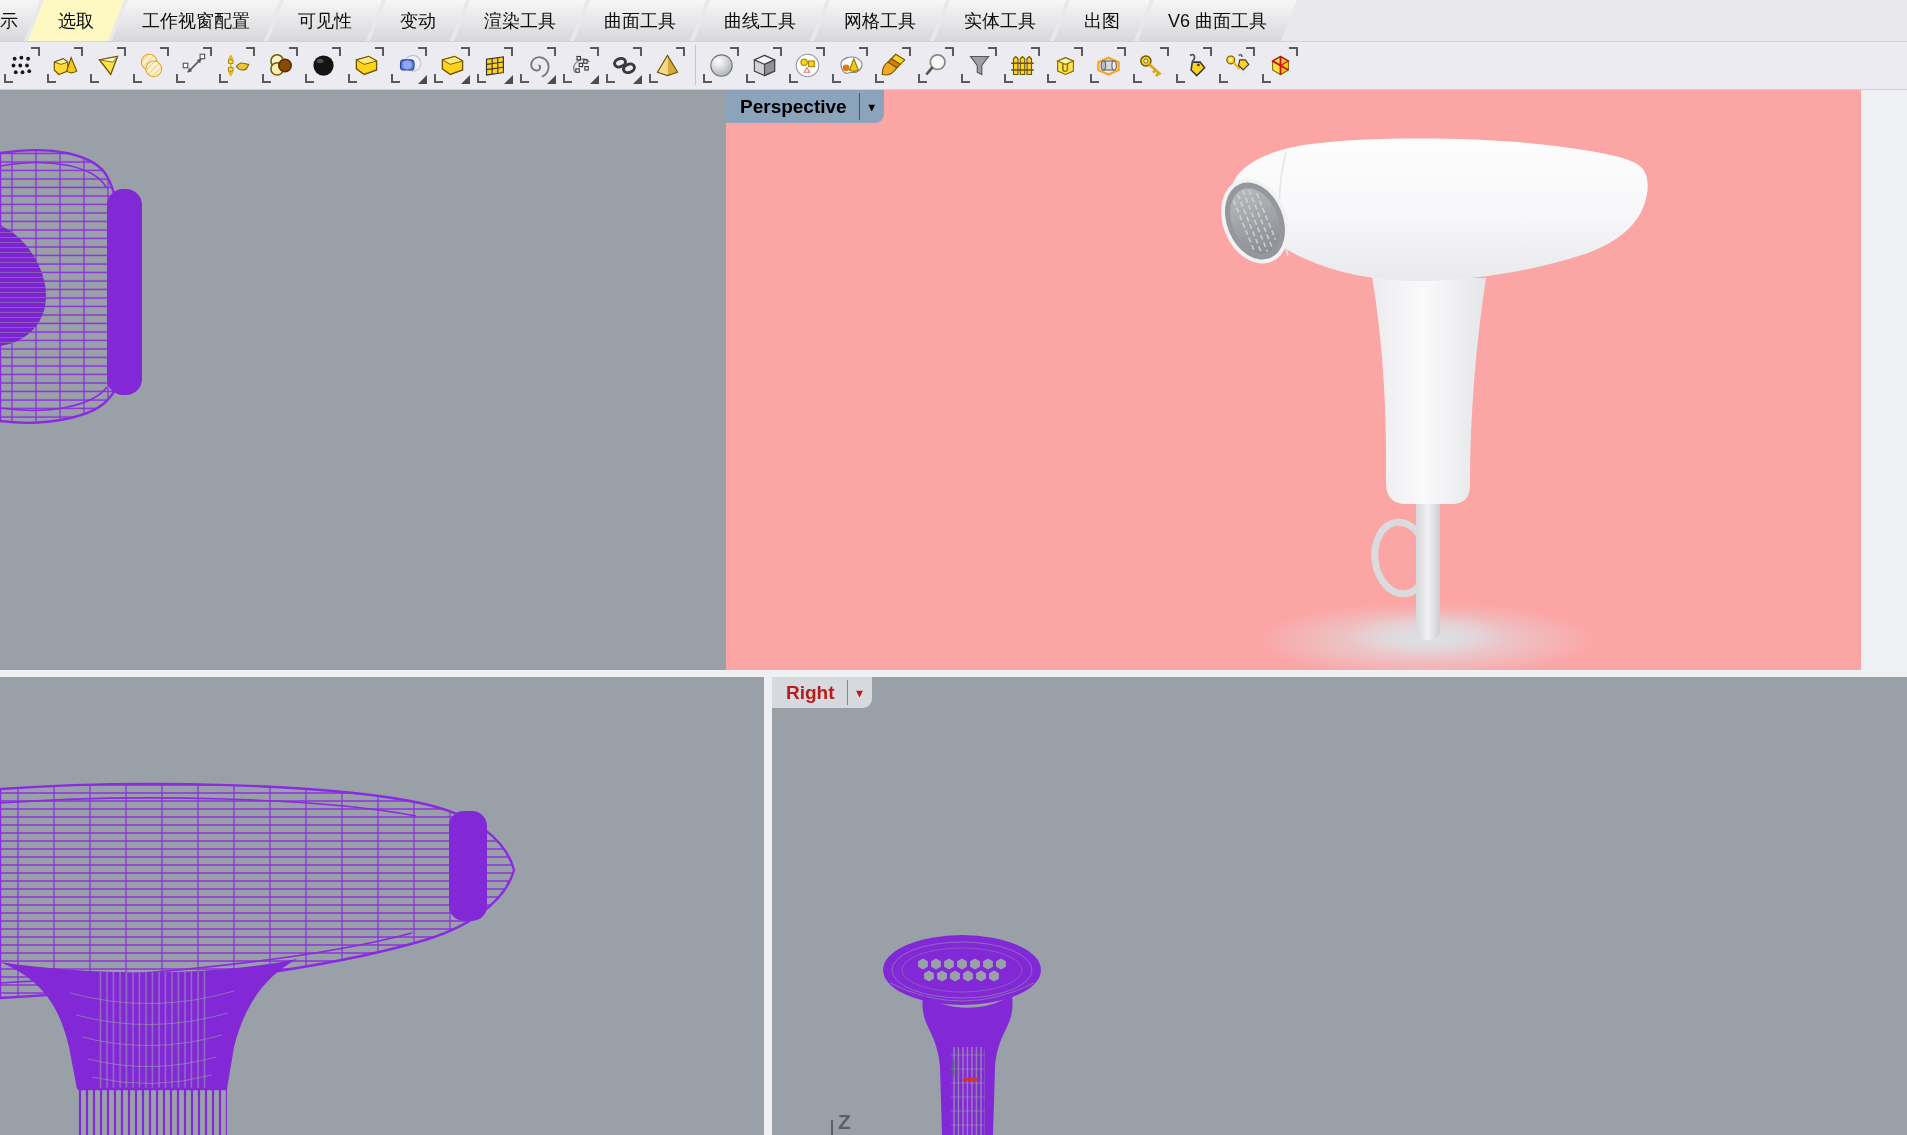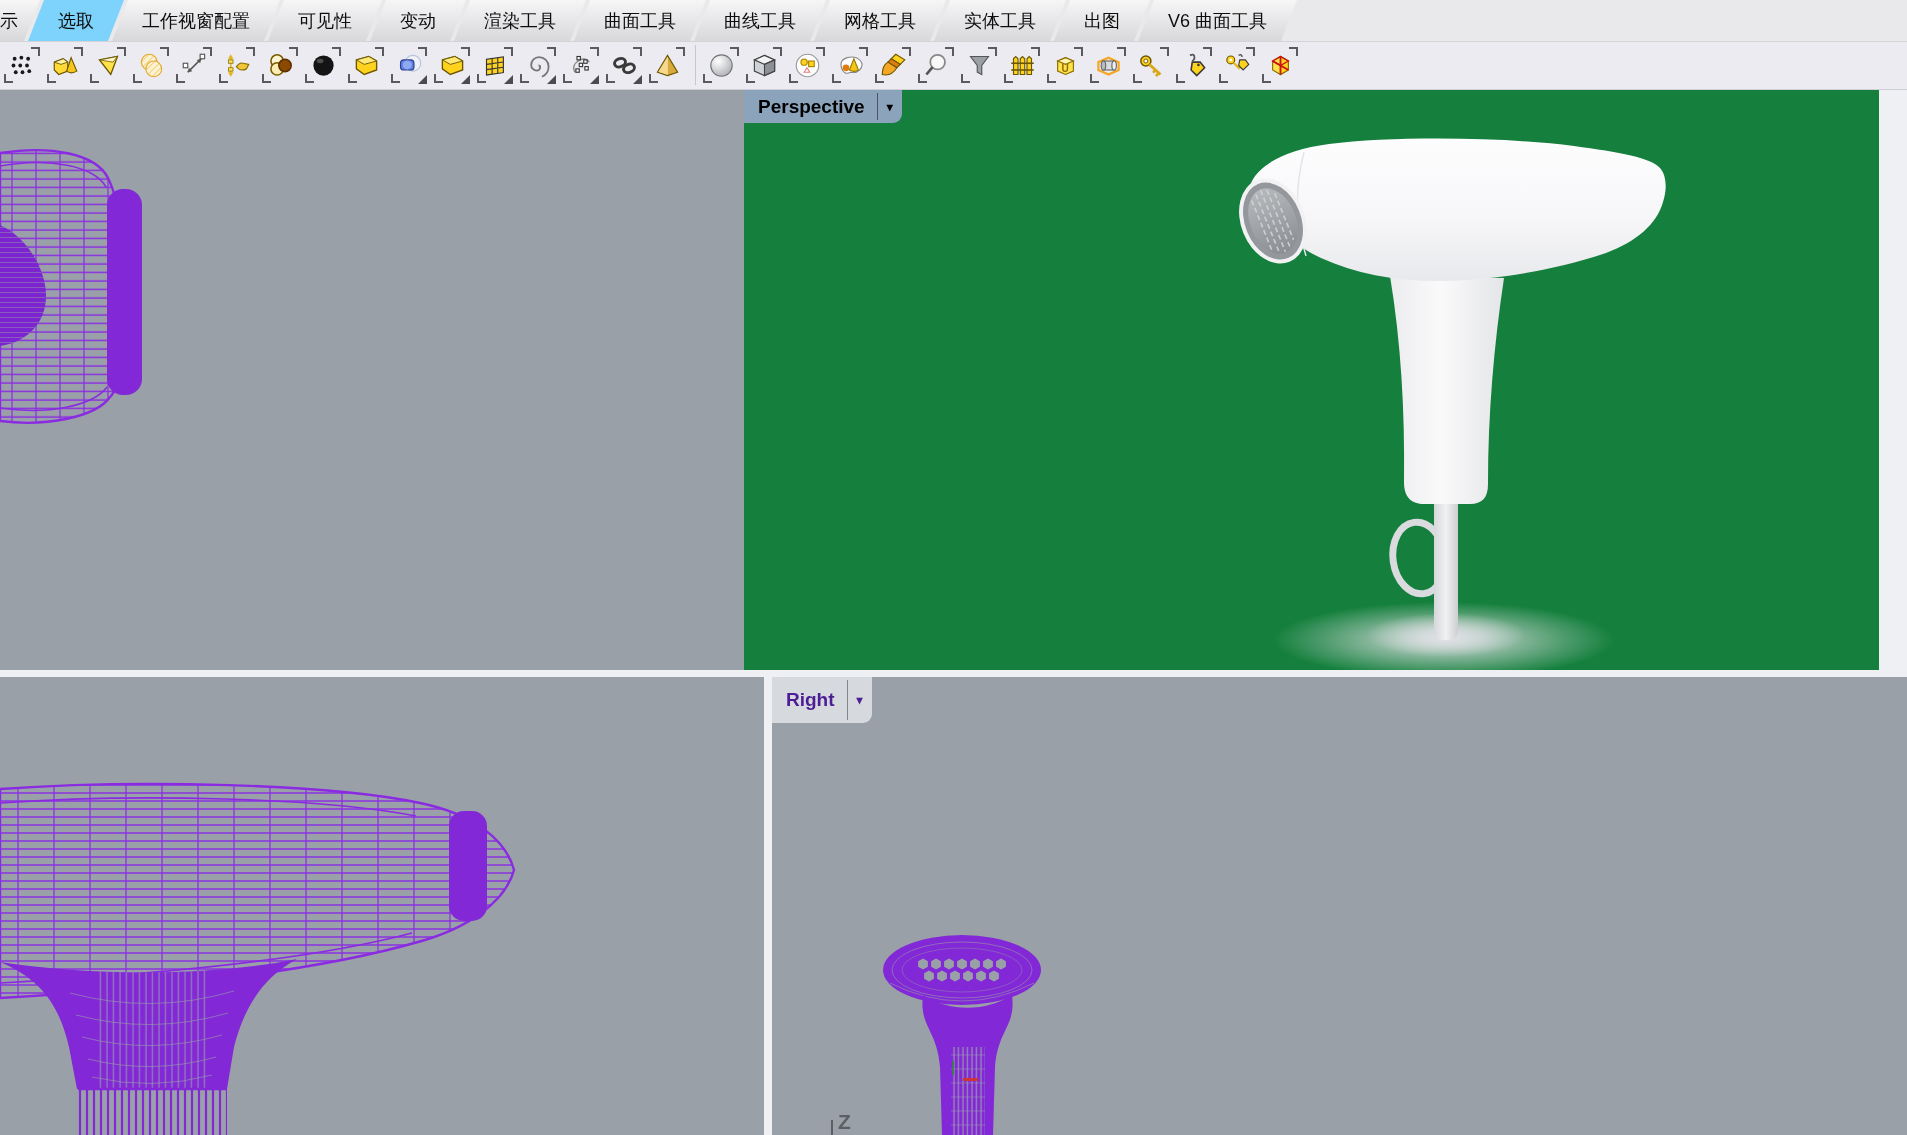--- a/index.html
+++ b/index.html
@@ -1,43 +1,43 @@
 <!DOCTYPE html>
 <html><head>
 <meta charset="utf-8">
 <style>
   html,body{margin:0;padding:0}
   body{width:1907px;height:1135px;background:#eef0f4;font-family:"Liberation Sans",sans-serif;overflow:hidden;position:relative}
 
   
   .tabbar{position:absolute;top:0;left:0;width:1907px;height:41px;background:#e9e9ec;border-bottom:1px solid #d4d4d8;display:flex;align-items:stretch;z-index:5}
   .tab{position:relative;margin-right:-12px;padding:0 30px;display:flex;align-items:center;font-size:18px;color:#0d0d0d;background:linear-gradient(#f6f6f7,#d8d8db);clip-path:polygon(16px 0,100% 0,calc(100% - 16px) 100%,0 100%);white-space:nowrap;cursor:default}
-  .tab.active{background:#7dd3fc;z-index:4}
+  .tab.active{background:#fef9c3;z-index:4}
   .tab.partial{margin-left:-34px;padding:0 22px 0 34px}
 
   
   .toolbar{position:absolute;top:41px;left:0;width:1907px;height:49px;background:#ebebf1;border-bottom:1px solid #cfcfd5;display:flex;align-items:center;padding-left:2px;box-sizing:border-box;z-index:4}
   .tool{position:relative;width:40px;height:42px;margin-right:3px;display:flex;align-items:center;justify-content:center;flex:none}
   .tool svg{width:27px;height:27px;display:block}
   .tool::before{content:"";position:absolute;top:3px;right:2px;width:7px;height:7px;border-top:2px solid #5a5a5e;border-right:2px solid #5a5a5e}
   .tool::after{content:"";position:absolute;bottom:3px;left:2px;width:7px;height:7px;border-bottom:2px solid #5a5a5e;border-left:2px solid #5a5a5e}
   .fly{position:absolute;bottom:2px;right:2px;width:0;height:0;border-left:9px solid transparent;border-bottom:9px solid #4c4c50}
   .tsep{width:1px;height:40px;background:#c6c6cc;margin:0 5px;flex:none}
 
   
   .vp{position:absolute;overflow:hidden}
   #vp-tl{left:0;top:90px;width:764px;height:580px;background:#9aa0a8}
-  #vp-persp{left:744px;top:90px;width:1135px;height:580px;background:#15803d}
+  #vp-persp{left:726px;top:90px;width:1135px;height:580px;background:#fca5a5}
   #vp-bl{left:0;top:677px;width:764px;height:458px;background:#9aa0a8}
   #vp-right{left:772px;top:677px;width:1135px;height:458px;background:#9aa0a8}
   .vp svg{position:absolute;left:0;top:0}
 
   .vplabel{position:absolute;top:0;left:0;display:flex;align-items:center;padding-left:14px;border-radius:0 0 9px 0;font-weight:bold;z-index:3;cursor:default}
   .vplabel.active{height:33px;background:#8ca3bc;color:#000;font-size:19px}
-  .vplabel.inactive{height:46px;background:#d6d9dd;color:#4c1d95;font-size:19px}
+  .vplabel.inactive{height:31px;background:#d6d9dd;color:#b91c1c;font-size:19px}
   .vplabel .lsep{width:1px;align-self:stretch;margin:3px 9px 3px 12px;background:rgba(20,20,30,.55)}
   .vplabel.inactive .lsep{background:#83888e}
   .vplabel .arr{font-size:12px;padding-right:9px;line-height:1}
 
   .zlabel{position:absolute;left:66px;top:433px;color:#5a6066;font-size:21px;font-weight:bold;z-index:2}
   .zaxis{position:absolute;left:59px;top:443px;width:0;height:22px;border-left:2px solid #5a6066;z-index:2}
 </style>
 </head>
 <body>
 

